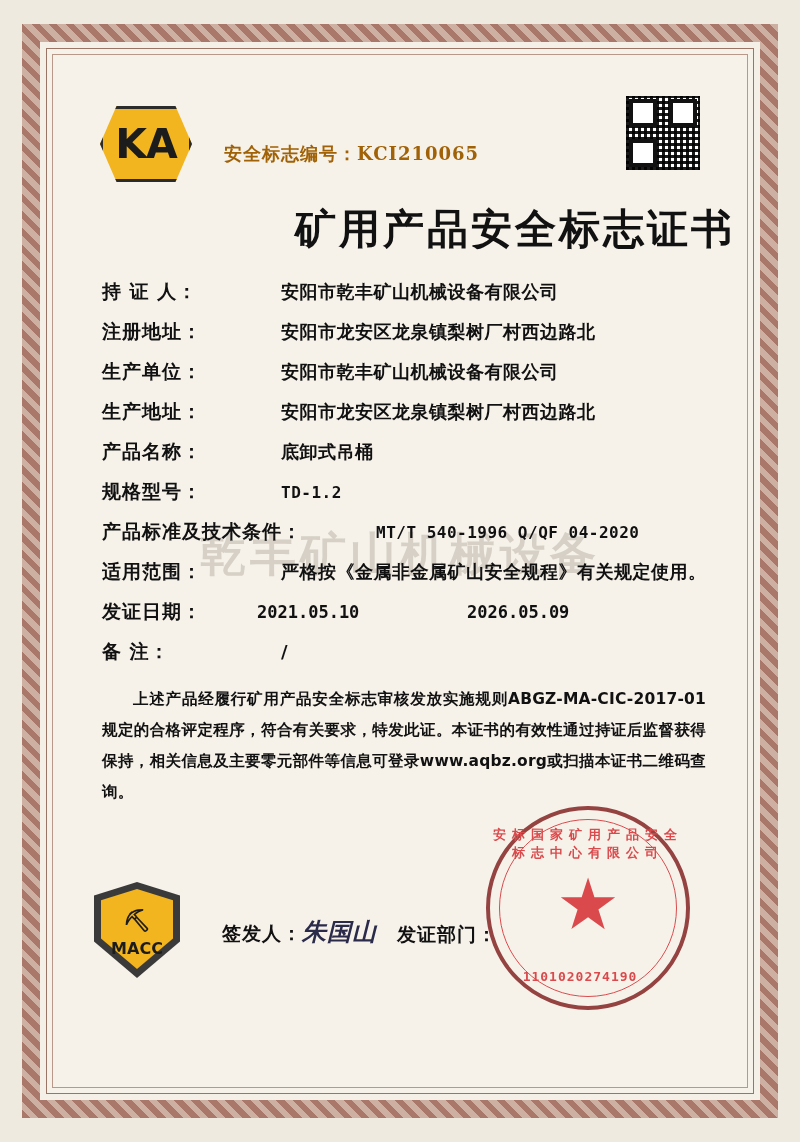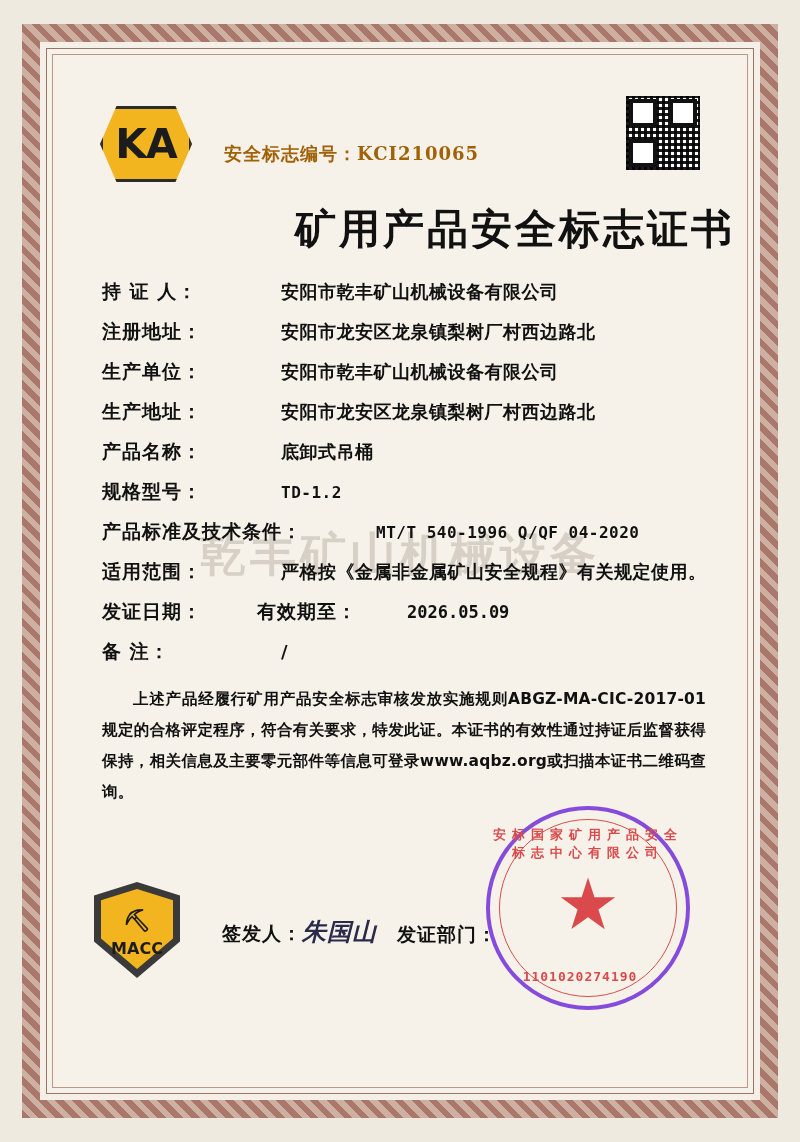--- a/index.html
+++ b/index.html
@@ -214,21 +214,21 @@
     left:345px;bottom:140px;
     font-family:"DejaVu Sans", sans-serif;
     font-size:19px;font-weight:bold;color:#111;
     letter-spacing:1px;
   }
   
   .seal{
     position:absolute;
     right:58px;bottom:78px;
     width:196px;height:196px;
-    border:4px solid #6d28d9;
+    border:4px solid #7f1d1d;
     border-radius:50%;
     color:#d4262a;
     opacity:0.82;
   }
   .seal-star{
     position:absolute;left:50%;top:50%;
     transform:translate(-50%,-56%);
     font-size:62px;color:#d4262a;line-height:1;
   }
   .seal-ring{
@@ -304,21 +304,21 @@
       <div class="row">
         <div class="lab wide">产品标准及技术条件：</div>
         <div class="val mono">MT/T 540-1996 Q/QF 04-2020</div>
       </div>
       <div class="row">
         <div class="lab">适用范围：</div>
         <div class="val">严格按《金属非金属矿山安全规程》有关规定使用。</div>
       </div>
       <div class="row2">
         <div class="lab">发证日期：</div>
-        <div class="lab2">有效期至：</div>
+        <div class="val">2021.05.10</div>
         <div class="val">2026.05.09</div>
       </div>
       <div class="row">
         <div class="lab">备  注：</div>
         <div class="val">/</div>
       </div>
     </div>
 
     <div class="para">上述产品经履行矿用产品安全标志审核发放实施规则ABGZ-MA-CIC-2017-01规定的合格评定程序，符合有关要求，特发此证。本证书的有效性通过持证后监督获得保持，相关信息及主要零元部件等信息可登录www.aqbz.org或扫描本证书二维码查询。</div>
 

